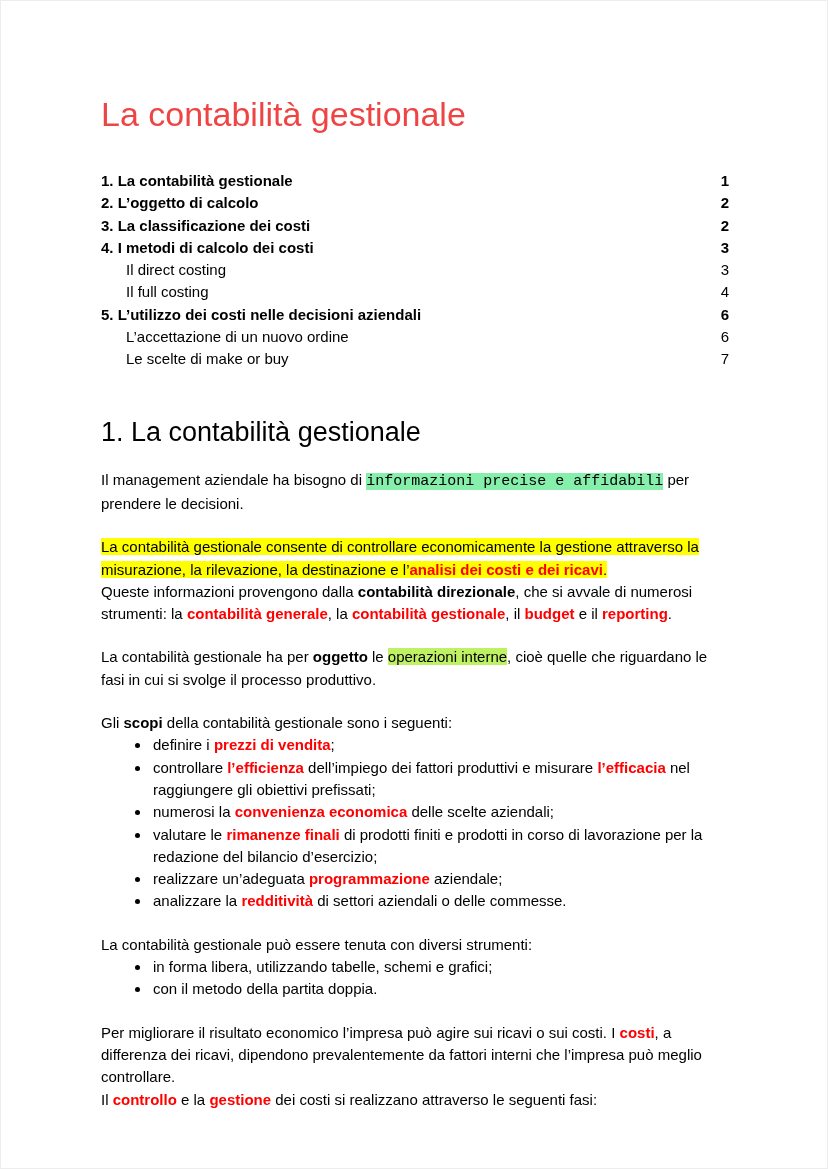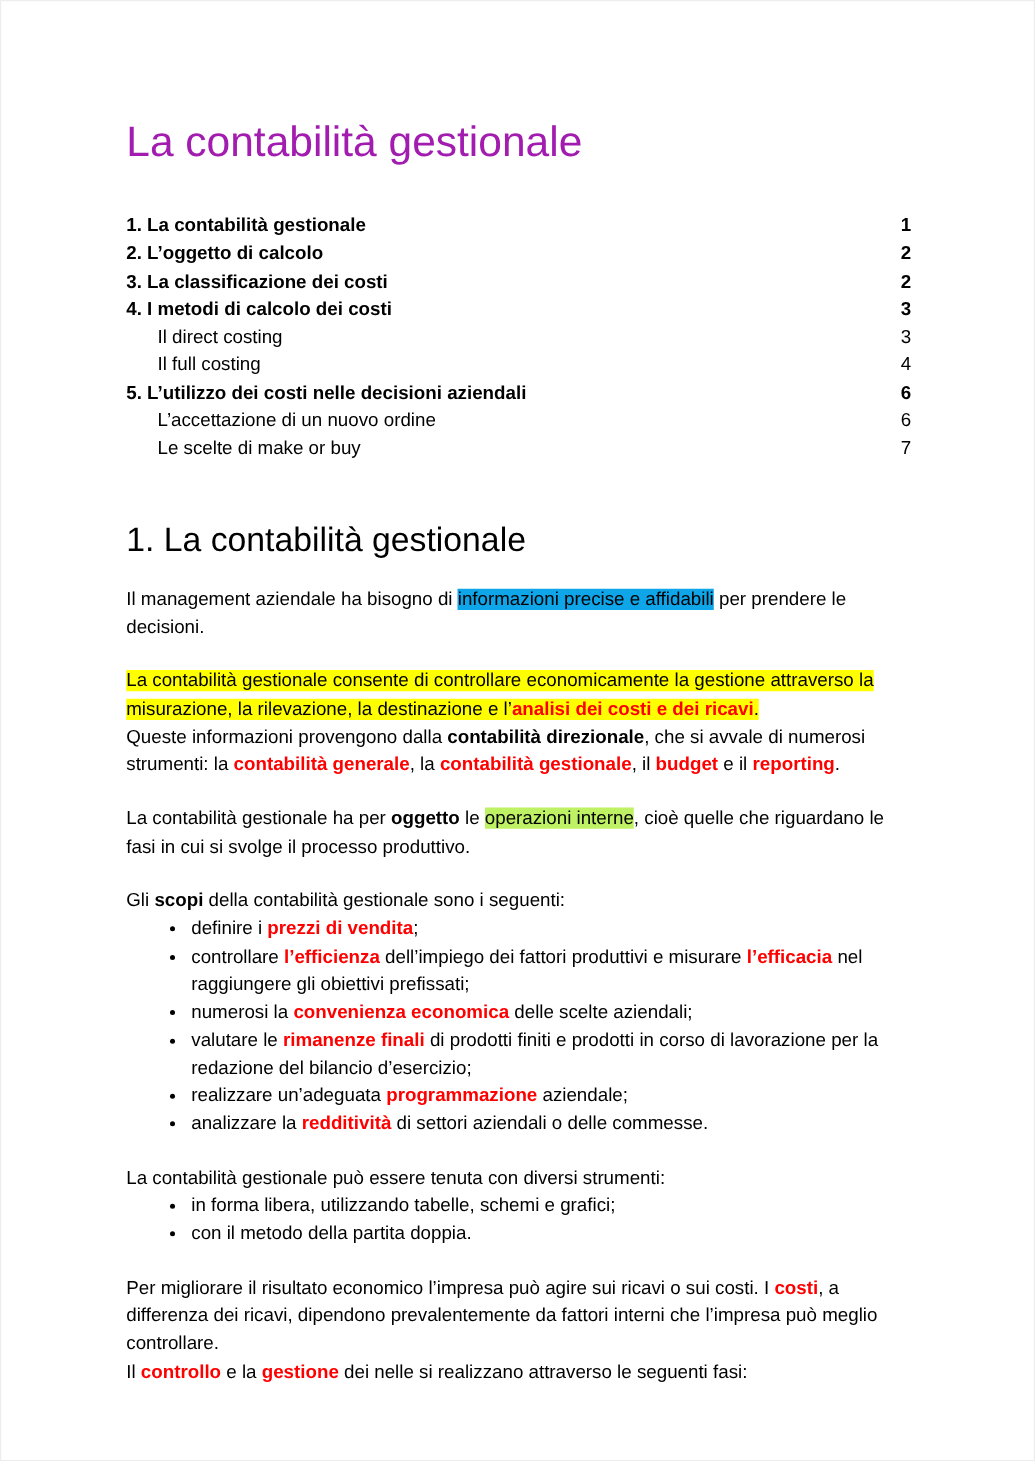--- a/index.html
+++ b/index.html
@@ -13,21 +13,21 @@
     padding: 94px 98px 40px 100px;
     font-family: "Liberation Sans", sans-serif;
     color: #000000;
     font-size: 15px;
     overflow: hidden;
   }
   .doc-title {
     font-size: 34px;
     font-weight: 400;
     margin: 0 0 36px 0;
-    color: #a21caf;
+    color: #ef4444;
   }
   .toc { margin: 0 0 46px 0; }
   .toc-row {
     display: flex;
     justify-content: space-between;
     align-items: baseline;
     line-height: 22.3px;
     cursor: pointer;
   }
   .toc-row.bold { font-weight: 700; }
@@ -45,21 +45,21 @@
     padding: 0 0 0 50px;
   }
   .bullet-list li, .num-list li {
     line-height: 22.3px;
     padding-left: 2px;
   }
   .b  { font-weight: 700; }
   .rb { font-weight: 700; color: #ff0000; }
   .hl-yellow { background: #ffff00; }
   .hl-green  { background: #bef264; }
-  .hl-purple { background: #0ea5e9; }
+  .hl-purple { background: #86efac; font-family: Liberation Mono, monospace; }
 </style>
 </head>
 <body>
 
 <div class="doc-page">
 
   <h1 class="doc-title">La contabilità gestionale</h1>
 
   <nav class="toc">
     <div class="toc-row bold">
@@ -119,15 +119,15 @@
     <li class="para"><span>analizzare la </span><span class="rb">redditività</span><span> di settori aziendali o delle commesse.</span></li>
   </ul>
 
   <p class="para mt"><span>La contabilità gestionale può essere tenuta con diversi strumenti:</span></p>
   <ul class="bullet-list">
     <li class="para"><span>in forma libera, utilizzando tabelle, schemi e grafici;</span></li>
     <li class="para"><span>con il metodo della partita doppia.</span></li>
   </ul>
 
   <p class="para mt"><span>Per migliorare il risultato economico l’impresa può agire sui ricavi o sui costi. I </span><span class="rb">costi</span><span>, a differenza dei ricavi, dipendono prevalentemente da fattori interni che l’impresa può meglio controllare.</span></p>
-  <p class="para"><span>Il </span><span class="rb">controllo</span><span> e la </span><span class="rb">gestione</span><span> dei nelle si realizzano attraverso le seguenti fasi:</span></p>
+  <p class="para"><span>Il </span><span class="rb">controllo</span><span> e la </span><span class="rb">gestione</span><span> dei costi si realizzano attraverso le seguenti fasi:</span></p>
 
 </div>
 
 </body></html>

